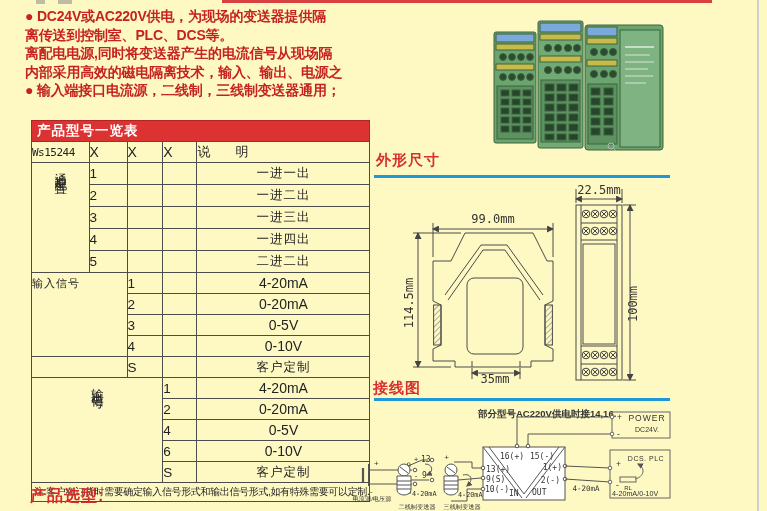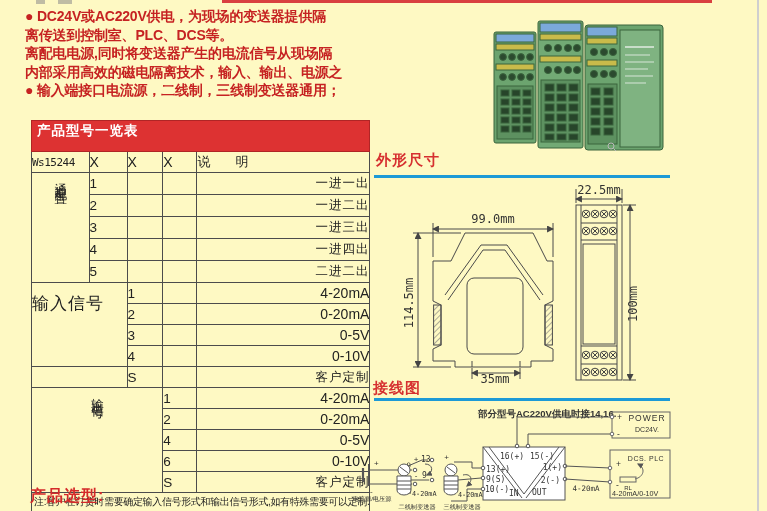--- a/index.html
+++ b/index.html
@@ -15,33 +15,33 @@
   
   #intro{left:25px;top:7px;width:360px;color:#c62222;font-size:14px;font-weight:700;
          line-height:18.6px;letter-spacing:-0.2px;white-space:nowrap;}
 
   
   #model-table{left:31px;top:120px;border-collapse:collapse;table-layout:fixed;
                color:#222;font-size:13px;}
   #model-table td{border:1px solid #4c4c4c;padding:0;text-align:left;height:20px;
                   overflow:hidden;}
   #model-table tr.title-row td{background:#dd3232;color:#fff;font-weight:700;
-        font-size:13.5px;text-align:left;padding:1px 0 11px 5px;height:15px;
+        font-size:13.5px;text-align:left;padding:1px 0 1px 5px;height:15px;
         letter-spacing:1px;border-color:#b02525;}
   #model-table td.model-code{font-family:"DejaVu Sans Mono",monospace;font-size:11px;
         letter-spacing:-0.5px;}
   #model-table td.xcell{font-size:14px;}
   #model-table td.desc-h{letter-spacing:6px;font-weight:400;}
   #model-table tr.r21 td{height:21px;}
   #model-table td.num{font-size:13.5px;}
   #model-table td.vlabel{writing-mode:vertical-rl;text-orientation:upright;
         letter-spacing:3px;font-size:12.5px;}
-  #model-table td.hlabel{font-size:17px;vertical-align:top;padding-top:9px;
+  #model-table td.hlabel{font-size:11px;vertical-align:top;padding-top:3px;
         letter-spacing:1px;}
-  #model-table td.desc{text-align:right;font-size:14px;margin-left:33px;}
+  #model-table td.desc{text-align:center;font-size:14px;margin-left:33px;}
   #model-table td.desc.cjk{font-size:12.5px;letter-spacing:1px;}
   #model-table tr.note-row td{font-size:10px;letter-spacing:-0.35px;white-space:nowrap;
         height:18px;text-align:right;padding-left:2px;}
 
   
   .sec-head{color:#d63030;font-size:15px;font-weight:700;letter-spacing:1px;text-align:right;}
   .blue-rule{height:3px;background:#1d9ad6;}
   #selection-head{left:30px;top:486px;color:#d42a2a;font-size:16px;font-weight:700;
         letter-spacing:1px;text-align:center;}
 

